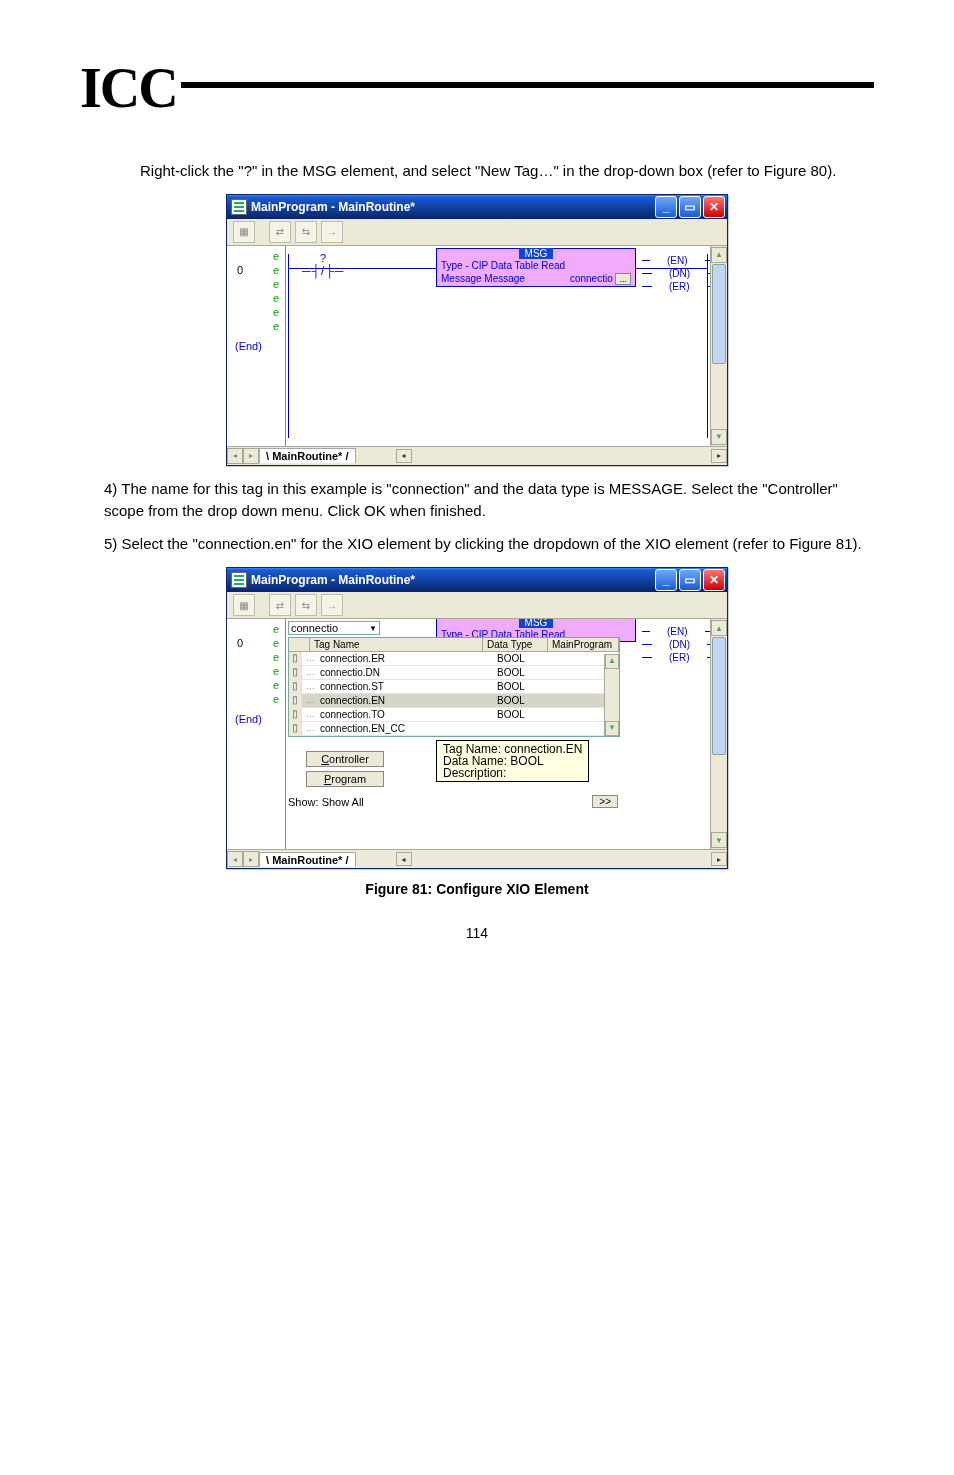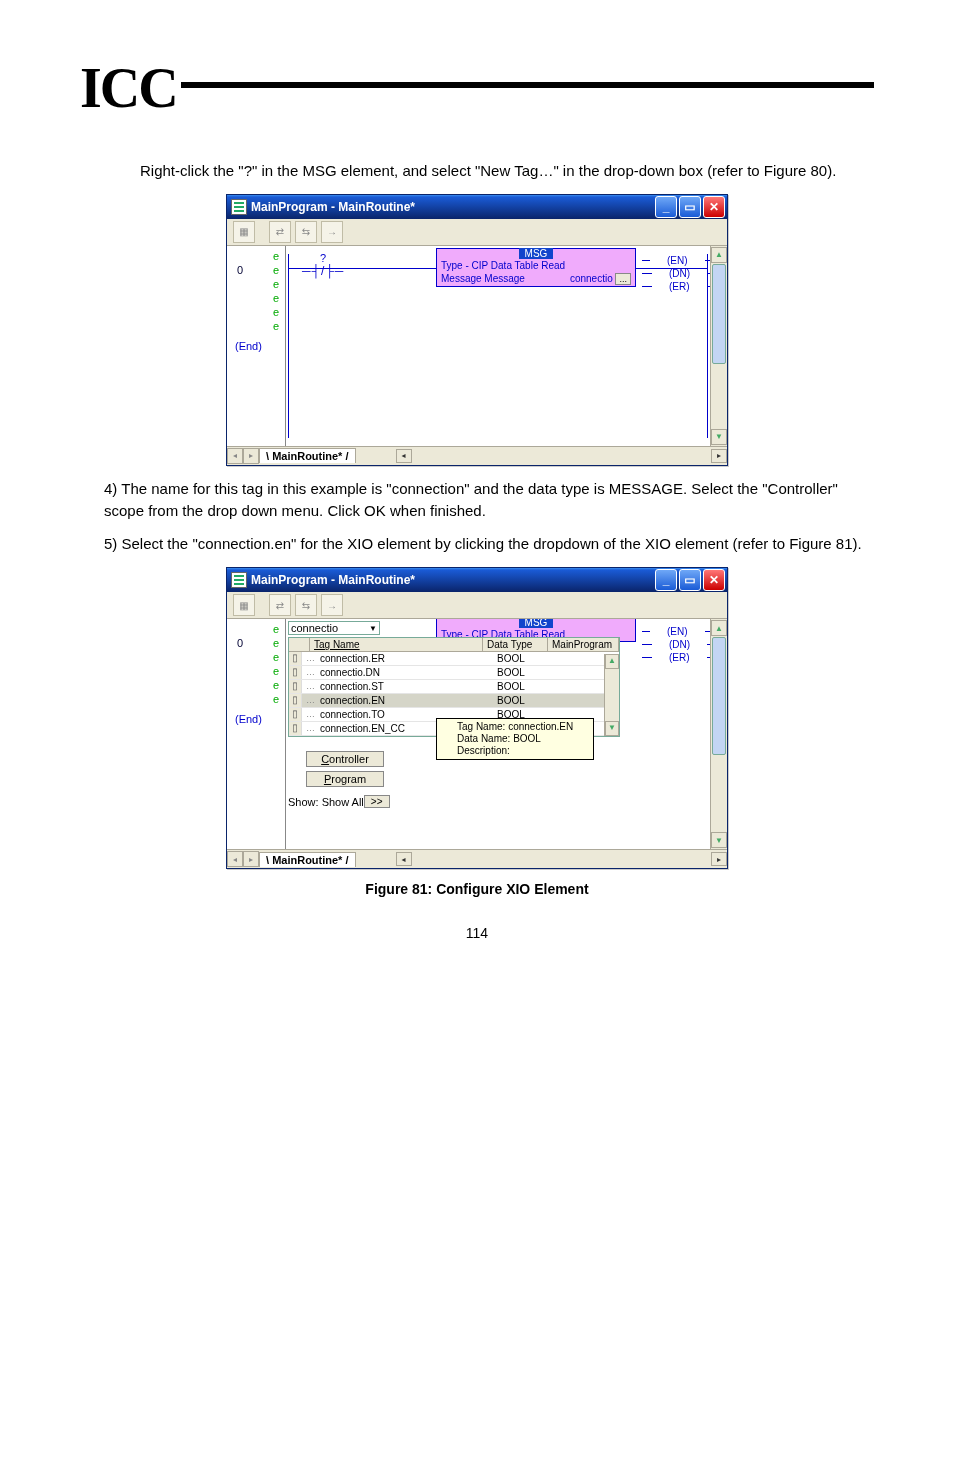--- a/index.html
+++ b/index.html
@@ -304,21 +304,21 @@
     display:flex;
     background:#ece9d8;
     border-bottom:1px solid #aca899;
   }
   .tag-head div {
     border-right:1px solid #aca899;
     padding:1px 4px;
     color:#000;
   }
   .tag-head .col-pin { width:12px; }
-  .tag-head .col-name { flex:1;text-decoration:underline; }
+  .tag-head .col-name { flex:1; }
   .tag-head .col-type { width:56px; }
   .tag-head .col-desc { width:62px; }
   .tag-body { max-height:88px; overflow:hidden; }
   .tag-row {
     display:flex;
     border-bottom:1px solid #e5e5e5;
   }
   .tag-row.sel { background:#d5d5c8; }
   .tag-row .col-pin {
     width:12px;
@@ -355,45 +355,45 @@
     border:1px solid #aca899;
     background:#ece9d8;
     text-align:center;
     font-size:8px; line-height:11px;
     color:#4a6; cursor:pointer;
   }
   .tag-vscroll .tr { flex:1; }
 
   .tooltip {
     position:absolute;
-    top:99px; left:150px;
+    top:121px; left:150px;
     background:#ffffe1;
     border:1px solid #000;
-    font-size:10px; color:#000;
-    padding:2px 20px;
+    font-size:12px; color:#000;
+    padding:2px 6px;
     line-height:12px;
   }
   .btn-small {
     position:absolute;
     width:76px;
     border:1px solid #888;
     background:#ece9d8;
     color:#000;
     font-size:11px;
     text-align:center;
     padding:1px 0;
     cursor:pointer;
   }
   .btn-small.controller { top:132px; left:20px; }
   .btn-small.program { top:152px; left:20px; }
   .dd-show {
     position:absolute;
     top:176px; left:2px;
     width:330px;
-    display:flex; align-items:center;
+    display:flex; justify-content:space-between; align-items:center;
     font-size:11px; color:#000;
   }
   .dd-show .morebtn {
     border:1px solid #888;
     background:#ece9d8;
     padding:0 6px;
     cursor:pointer;
     font-size:10px;
   }
 </style>

